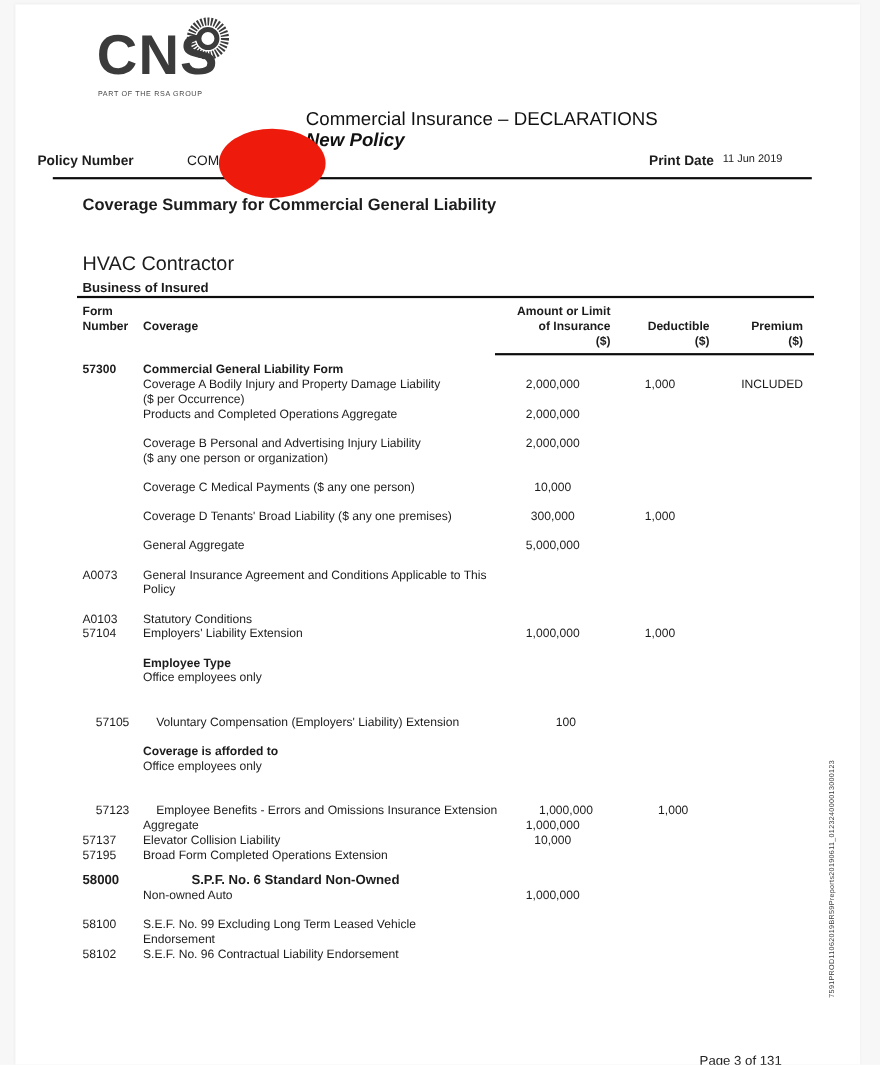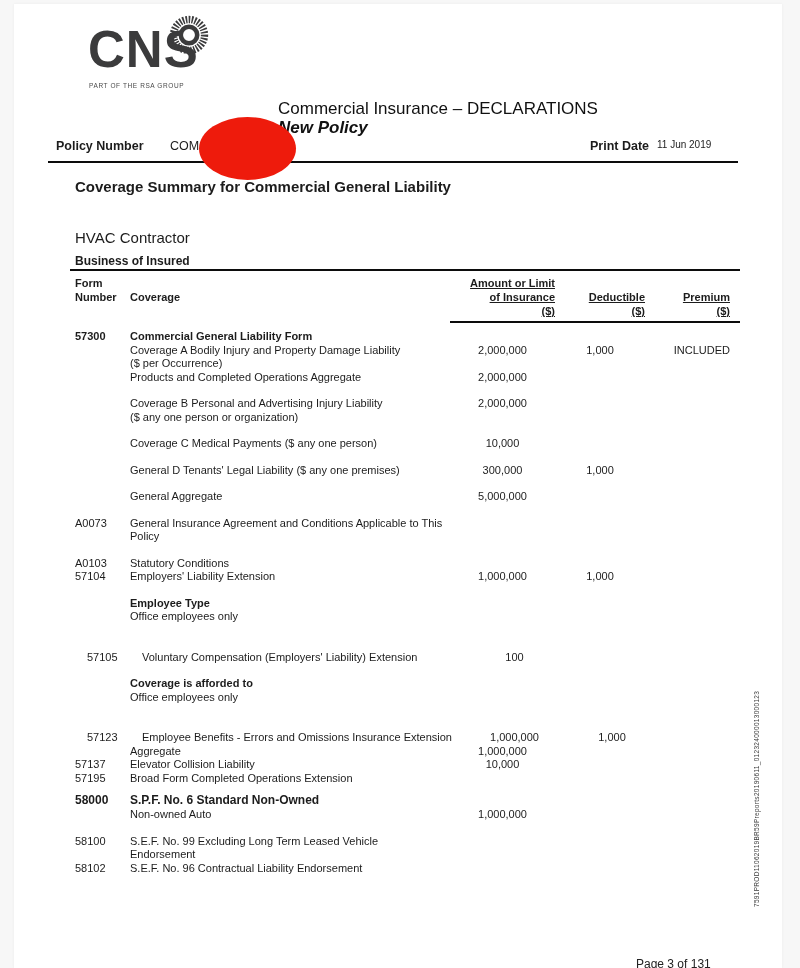--- a/index.html
+++ b/index.html
@@ -19,56 +19,56 @@
   
   .logo-name{left:88px;top:26px;font-size:51px;font-weight:bold;color:#3b3b3c;letter-spacing:1px;line-height:48px;}
   .logo-sun{left:168px;top:14px;}
   .logo-tagline{left:89px;top:82px;font-size:6.5px;color:#4a4a4a;letter-spacing:.6px;}
 
   
   .doc-title{left:278px;top:99px;font-size:17px;font-weight:normal;color:#111;}
   .doc-subtitle{left:278px;top:118px;font-size:17px;font-weight:bold;font-style:italic;color:#111;}
 
   
-  .policy-label{left:56px;top:139px;font-size:12.5px;font-weight:bold;}
+  .policy-label{left:34px;top:139px;font-size:12.5px;font-weight:bold;}
   .policy-value{left:170px;top:139px;font-size:12.5px;}
   .print-date-label{left:590px;top:139px;font-size:12.5px;font-weight:bold;}
   .print-date-value{left:657px;top:139px;font-size:10px;}
   .redaction{
     left:199px;top:117px;width:97px;height:63px;border-radius:50%;
     z-index:5;
   }
   .rule-1{left:48px;top:161px;width:690px;height:2px;background:#0c0c0c;}
 
   
   .section-title{left:75px;top:178px;font-size:15px;font-weight:bold;}
   .business-label{left:75px;top:214px;font-size:12px;font-weight:bold;margin-top:40px;}
-  .business-value{left:75px;top:229px;font-size:15px;}
+  .business-value{left:75px;top:229px;font-size:18px;}
 
   
   .rule-top{left:70px;top:269px;width:670px;height:1.6px;background:#0c0c0c;}
   .rule-under-head{left:450px;top:321px;width:290px;height:1.6px;background:#0c0c0c;}
 
   .thead{left:75px;top:276px;width:665px;display:grid;grid-template-columns:55px 320px 105px 90px 95px;
          font-size:11px;font-weight:bold;line-height:14px;}
   .thead .hc{white-space:nowrap;}
-  .thead .num{text-align:right;text-decoration:underline;}
+  .thead .num{text-align:right;}
   .thead .pad1{height:14px;}
   .thead .prem{padding-right:10px;text-align:right;}
 
   .tbody{left:75px;top:330px;width:665px;}
   .trow{display:grid;grid-template-columns:55px 320px 105px 90px 95px;font-size:11px;line-height:13.5px;}
   .trow .tcell{white-space:nowrap;overflow:visible;}
   .trow .c2,.trow .c3{text-align:center;}
   .trow .c4{text-align:right;padding-right:10px;}
   .b{font-weight:bold;}
   .gap-sm{margin-top:13px;}
   .gap-md{margin-top:7px;}
   .gap-xl{margin-top:27px;margin-left:12px;}
-  .hd{font-size:12px;line-height:16px;}
+  .hd{font-size:12px;line-height:16px;gap:44px;}
 
   
   .vertical-ref{
     left:753px;top:907px;width:262px;
     transform:rotate(-90deg);transform-origin:0 0;
     font-size:6.5px;color:#3a3a3a;letter-spacing:.3px;white-space:nowrap;
   }
 
   
   .page-footer{left:636px;top:957px;font-size:12px;color:#222;}
@@ -176,21 +176,21 @@
     </div>
     <div class="trow gap-sm">
       <div class="tcell c0"></div>
       <div class="tcell c1">Coverage C Medical Payments ($ any one person)</div>
       <div class="tcell c2">10,000</div>
       <div class="tcell c3"></div>
       <div class="tcell c4"></div>
     </div>
     <div class="trow gap-sm">
       <div class="tcell c0"></div>
-      <div class="tcell c1">General D Tenants' Legal Liability ($ any one premises)</div>
+      <div class="tcell c1">Coverage D Tenants' Broad Liability ($ any one premises)</div>
       <div class="tcell c2">300,000</div>
       <div class="tcell c3">1,000</div>
       <div class="tcell c4"></div>
     </div>
     <div class="trow gap-sm">
       <div class="tcell c0"></div>
       <div class="tcell c1">General Aggregate</div>
       <div class="tcell c2">5,000,000</div>
       <div class="tcell c3"></div>
       <div class="tcell c4"></div>

